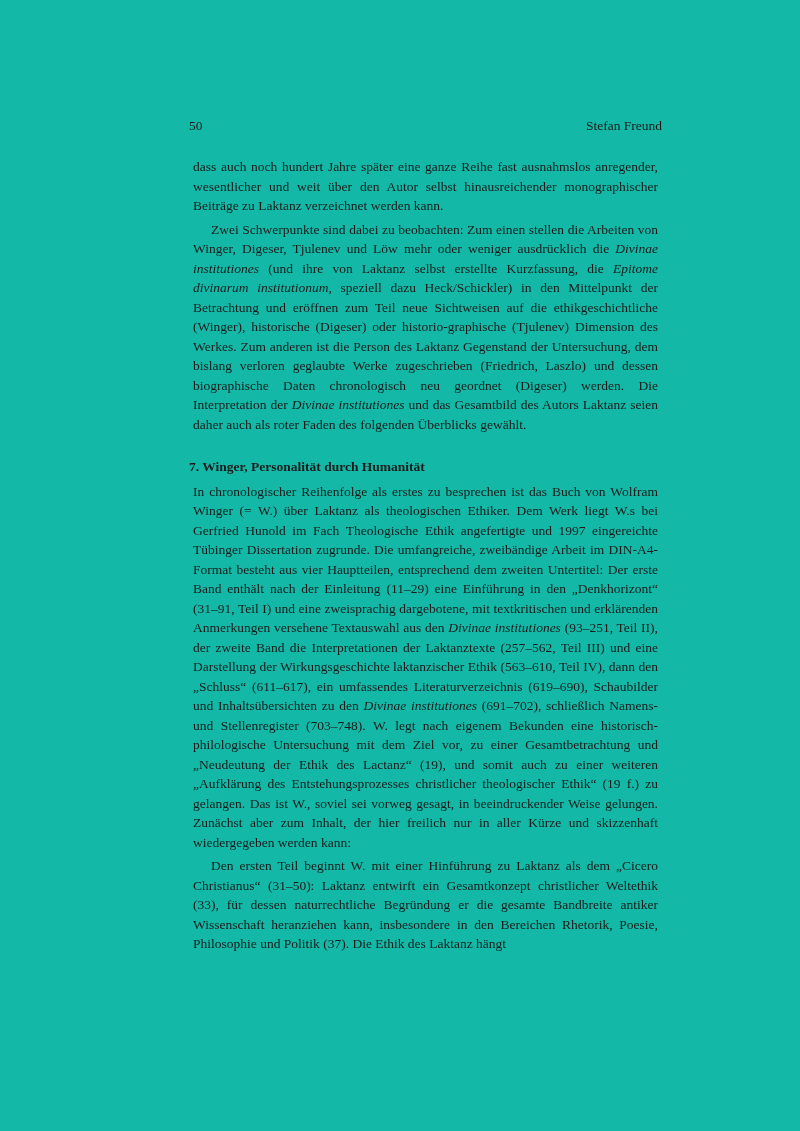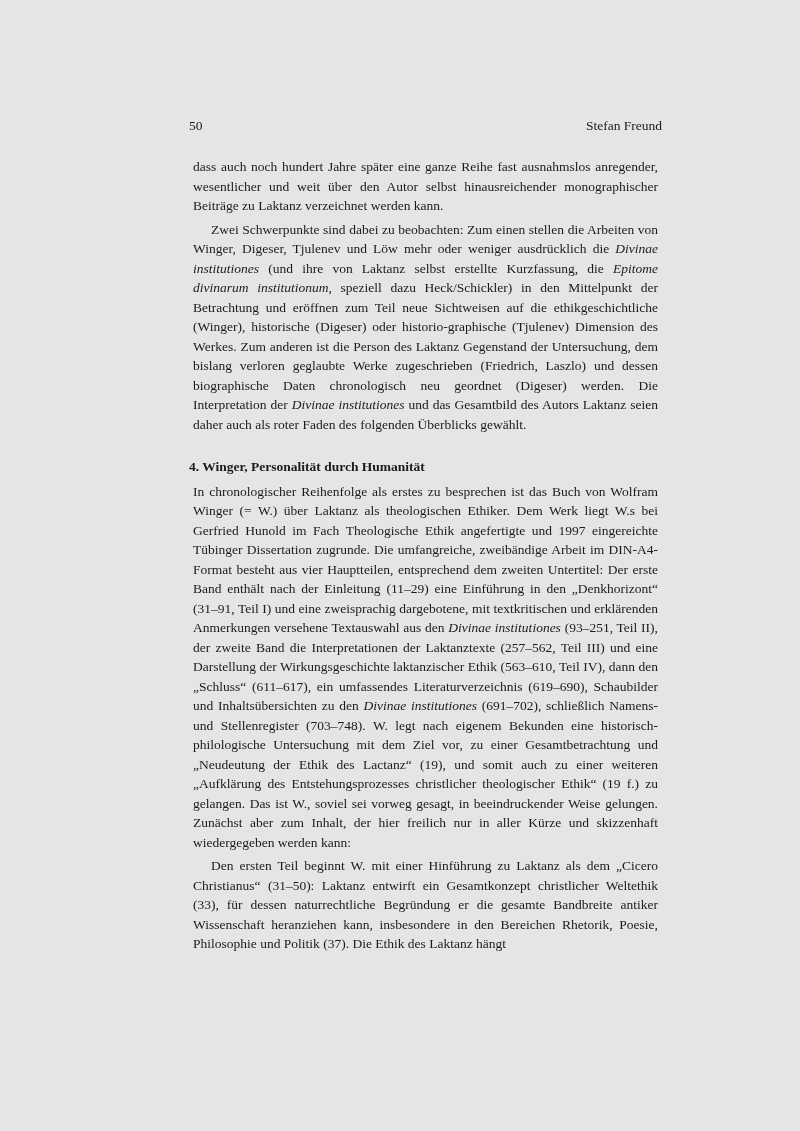--- a/index.html
+++ b/index.html
@@ -4,21 +4,21 @@
 <style>
   html, body {
     margin: 0;
     padding: 0;
     background: #ffffff;
   }
   .page {
     position: relative;
     width: 800px;
     height: 1131px;
-    background: #e5e5e5;
+    background: #14b8a6;
     overflow: hidden;
     font-family: "Liberation Serif", "DejaVu Serif", serif;
     color: #1b1b1b;
   }
   .content {
     position: absolute;
     left: 189px;
     top: 116px;
     width: 473px;
   }
@@ -62,18 +62,18 @@
 
 <div class="page">
   <div class="content">
     <header class="pagehead">
       <span class="pagenum">50</span>
       <div class="runhead">Stefan Freund</div>
     </header>
     <article>
         <p><span>dass auch noch hundert Jahre später eine ganze Reihe fast ausnahmslos anregender, wesentlicher und weit über den Autor selbst hinausreichender monographischer Beiträge zu Laktanz verzeichnet werden kann.</span></p>
         <p class="indent"><span>Zwei Schwerpunkte sind dabei zu beobachten: Zum einen stellen die Arbeiten von Winger, Digeser, Tjulenev und Löw mehr oder weniger ausdrücklich die </span><em>Divinae institutiones</em><span> (und ihre von Laktanz selbst erstellte Kurzfassung, die </span><em>Epitome divinarum institutionum</em><span>, speziell dazu Heck/Schickler) in den Mittelpunkt der Betrachtung und eröffnen zum Teil neue Sichtweisen auf die ethikgeschichtliche (Winger), historische (Digeser) oder historio-graphische (Tjulenev) Dimension des Werkes. Zum anderen ist die Person des Laktanz Gegenstand der Untersuchung, dem bislang verloren geglaubte Werke zugeschrieben (Friedrich, Laszlo) und dessen biographische Daten chronologisch neu geordnet (Digeser) werden. Die Interpretation der </span><em>Divinae institutiones</em><span> und das Gesamtbild des Autors Laktanz seien daher auch als roter Faden des folgenden Überblicks gewählt.</span></p>
-        <h2>4. Winger, Personalität durch Humanität</h2>
+        <h2>7. Winger, Personalität durch Humanität</h2>
         <p><span>In chronologischer Reihenfolge als erstes zu besprechen ist das Buch von Wolfram Winger (= W.) über Laktanz als theologischen Ethiker. Dem Werk liegt W.s bei Gerfried Hunold im Fach Theologische Ethik angefertigte und 1997 eingereichte Tübinger Dissertation zugrunde. Die umfangreiche, zweibändige Arbeit im DIN-A4-Format besteht aus vier Hauptteilen, entsprechend dem zweiten Untertitel: Der erste Band enthält nach der Einleitung (11–29) eine Einführung in den „Denkhorizont“ (31–91, Teil I) und eine zweisprachig dargebotene, mit textkritischen und erklärenden Anmerkungen versehene Textauswahl aus den </span><em>Divinae institutiones</em><span> (93–251, Teil II), der zweite Band die Interpretationen der Laktanztexte (257–562, Teil III) und eine Darstellung der Wirkungsgeschichte laktanzischer Ethik (563–610, Teil IV), dann den „Schluss“ (611–617), ein umfassendes Literaturverzeichnis (619–690), Schaubilder und Inhaltsübersichten zu den </span><em>Divinae institutiones</em><span> (691–702), schließlich Namens- und Stellenregister (703–748). W. legt nach eigenem Bekunden eine historisch-philologische Untersuchung mit dem Ziel vor, zu einer Gesamtbetrachtung und „Neudeutung der Ethik des Lactanz“ (19), und somit auch zu einer weiteren „Aufklärung des Entstehungsprozesses christlicher theologischer Ethik“ (19 f.) zu gelangen. Das ist W., soviel sei vorweg gesagt, in beeindruckender Weise gelungen. Zunächst aber zum Inhalt, der hier freilich nur in aller Kürze und skizzenhaft wiedergegeben werden kann:</span></p>
         <p class="indent"><span>Den ersten Teil beginnt W. mit einer Hinführung zu Laktanz als dem „Cicero Christianus“ (31–50): Laktanz entwirft ein Gesamtkonzept christlicher Weltethik (33), für dessen naturrechtliche Begründung er die gesamte Bandbreite antiker Wissenschaft heranziehen kann, insbesondere in den Bereichen Rhetorik, Poesie, Philosophie und Politik (37). Die Ethik des Laktanz hängt</span></p>
       </article>
   </div>
 </div>
 
 </body></html>

